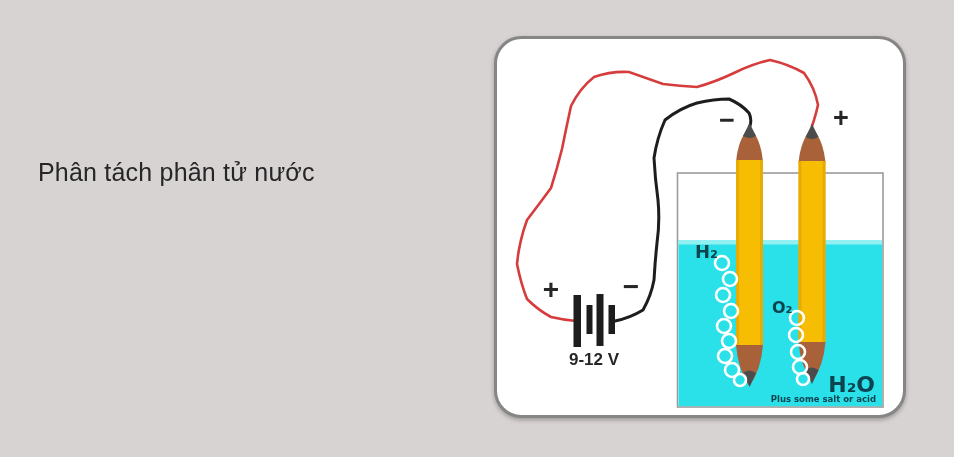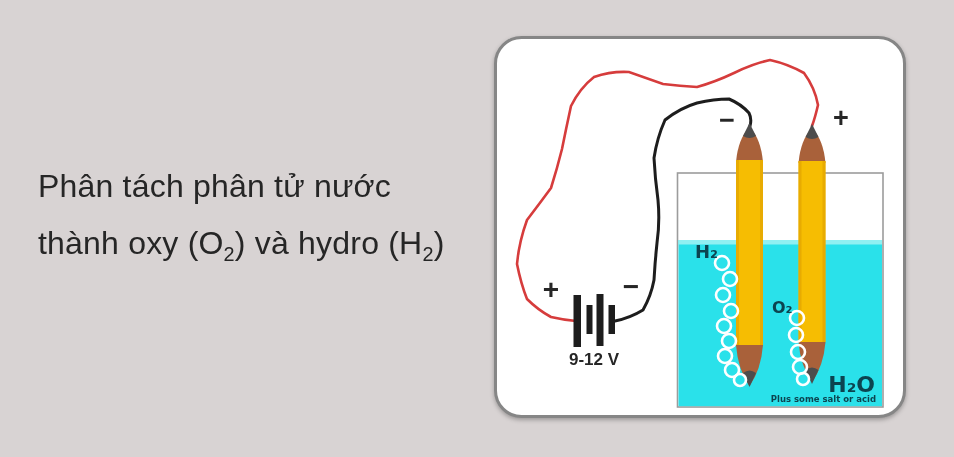--- a/index.html
+++ b/index.html
@@ -2,22 +2,22 @@
 <html style="--c-page-bg: #d8d3d3; --c-panel-bg: #ffffff; --c-panel-border: #868686; --c-container-border: #9c9c9c; --c-water: #2ae1ea; --c-water-surface: #90f0f2; --c-pencil-body: #f6bd02; --c-pencil-shade: #e3a602; --c-pencil-cone: #a9613a; --c-graphite: #4c4c4c; --c-wire-red: #d63c3c; --c-wire-black: #1d1d1d; --c-ink: #262626; --c-teal-label: #0c4450; --c-bubble: #ffffff;"><head>
 <meta charset="utf-8">
 <style>
   html,body { margin:0; padding:0; }
   .stage {
     position:relative; width:954px; height:457px;
     background:var(--c-page-bg,#d8d3d3); overflow:hidden;
     font-family:"Liberation Sans","DejaVu Sans",sans-serif;
   }
   .caption {
-    position:absolute; left:38px; top:158px;
-    color:var(--c-ink,#262626); font-size:32px; line-height:57px;
+    position:absolute; left:38px; top:144px;
+    color:var(--c-ink,#262626); font-size:25px; line-height:57px;
     letter-spacing:0.2px; white-space:nowrap;
   }
   .caption sub { font-size:0.62em; line-height:0; }
   .panel {
     position:absolute; left:494px; top:36px; width:412px; height:382px;
     border-radius:27px;
     filter:drop-shadow(0 2px 2px rgba(0,0,0,0.28));
   }
   .panel svg { display:block; }
 
@@ -38,21 +38,20 @@
   .volts { font-weight:bold; font-size:17px; fill:var(--c-ink,#262626); }
   .teal  { font-weight:bold; fill:var(--c-teal-label,#0c4450); font-family:"DejaVu Sans","Liberation Sans",sans-serif; }
 </style>
 </head>
 <body>
 
 <div class="stage">
 
   <div class="caption">
     <div>Phân tách phân tử nước</div>
-    <div><span>thành oxy (O</span><sub>2</sub><span>) và hydro (H</span><sub>2</sub><span>)</span></div>
   </div>
 
   <div class="panel">
     <svg width="412" height="382" viewBox="0 0 412 382">
 
       <rect class="panel-box" x="1.5" y="1.5" width="409" height="379" rx="26"></rect>
 
       <rect class="beaker" x="183.5" y="137" width="205.5" height="234"></rect>
 
       <g>

